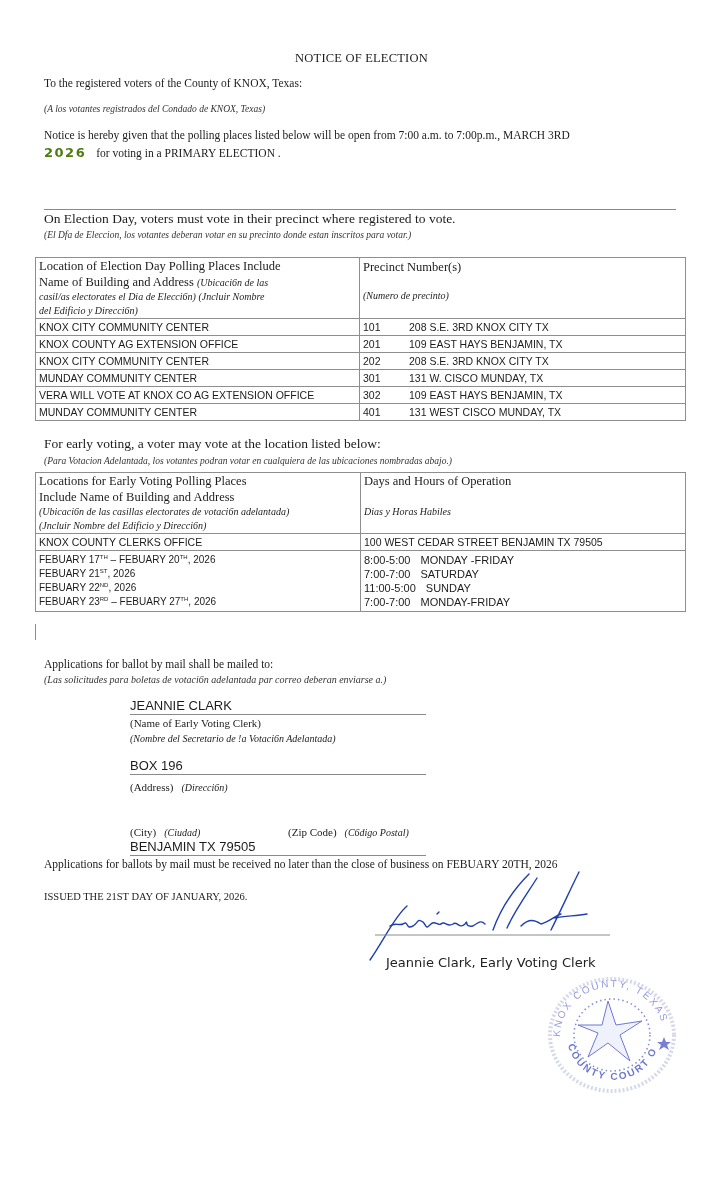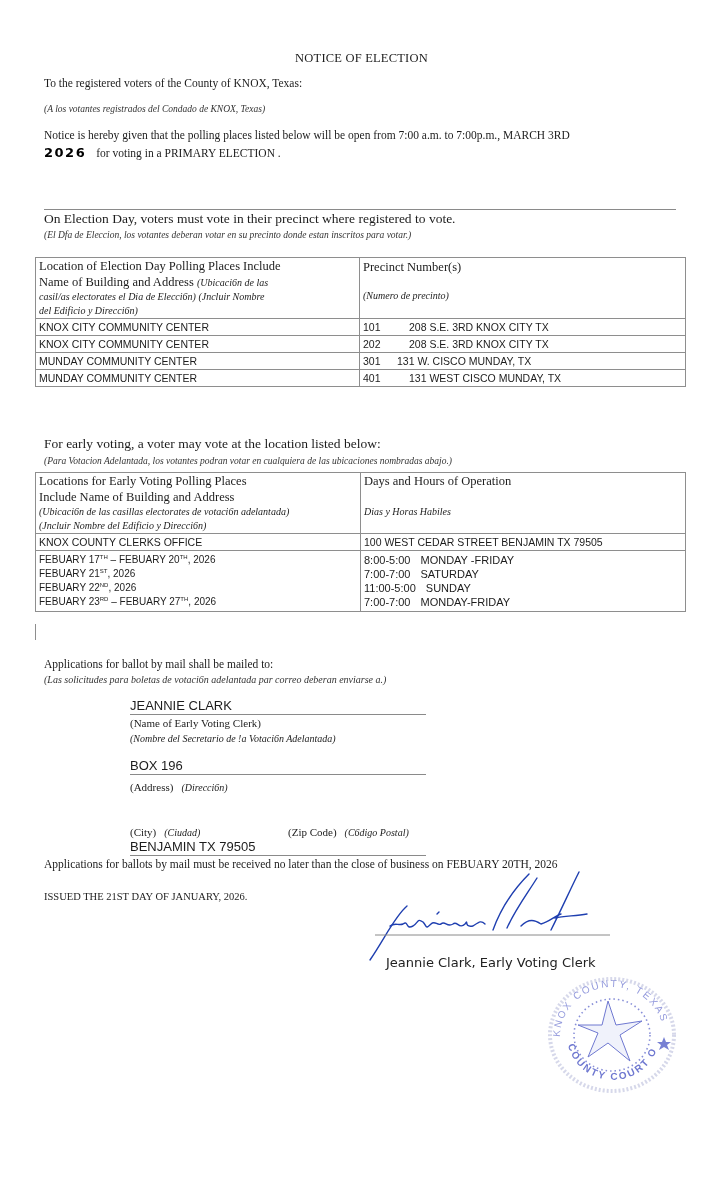--- a/index.html
+++ b/index.html
@@ -4,21 +4,21 @@
 <style>
   html, body { margin: 0; padding: 0; background: #ffffff; }
   body {
     width: 723px; height: 1200px; position: relative; overflow: hidden;
     font-family: "Liberation Serif", serif; color: #1c1c1c;
   }
   .abs { position: absolute; }
   .title { top: 51px; left: 0; width: 723px; text-align: center; font-size: 12.5px; letter-spacing: 0.2px; }
   .p12 { font-size: 11.5px; }
   .p10i { font-size: 9.5px; font-style: italic; color: #333; }
-  .year { font-family: "DejaVu Sans", sans-serif; font-size: 13px; font-weight: bold; letter-spacing: 1.5px; color: #000000; }
+  .year { font-family: "DejaVu Sans", sans-serif; font-size: 13px; font-weight: bold; letter-spacing: 1.5px; color: #4d7c0f; }
   .hr { height: 1px; background: #8a8a8a; }
 
   table.grid { position: absolute; border-collapse: collapse; table-layout: fixed; }
   table.grid td { border: 1px solid #8e8e8e; padding: 0 3px; vertical-align: top; }
   .hdr-main { font-family: "Liberation Serif", serif; font-size: 12.5px; line-height: 16px; }
   .hdr-ital { font-family: "Liberation Serif", serif; font-style: italic; font-size: 10px; line-height: 14px; }
   .cell { font-family: "Liberation Sans", sans-serif; font-size: 10.5px; line-height: 16px; white-space: nowrap; }
   .num { display: inline-block; width: 34px; }
   .small { font-family: "Liberation Sans", sans-serif; font-size: 10px; line-height: 14px; white-space: nowrap; }
   sup { font-size: 6px; vertical-align: 4px; line-height: 0; }
@@ -66,26 +66,34 @@
       <div class="hdr-ital" style="margin-top:14px;">(Numero de precinto)</div>
     </td>
   </tr>
   </tbody>
     <tbody id="ed-rows">
       <tr style="height: 17px;">
         <td class="cell">KNOX CITY COMMUNITY CENTER</td>
         <td class="cell"><span class="num">101</span><span style="margin-left: 12px;">208 S.E.  3RD KNOX  CITY TX</span></td>
       </tr>
       <tr style="height: 17px;">
+        <td class="cell">KNOX COUNTY AG EXTENSION OFFICE</td>
+        <td class="cell"><span class="num">201</span><span style="margin-left: 12px;">109 EAST HAYS BENJAMIN, TX</span></td>
+      </tr>
+      <tr style="height: 17px;">
         <td class="cell">KNOX CITY COMMUNITY CENTER</td>
         <td class="cell"><span class="num">202</span><span style="margin-left: 12px;">208 S.E.  3RD KNOX  CITY TX</span></td>
       </tr>
       <tr style="height: 17px;">
         <td class="cell">MUNDAY COMMUNITY CENTER</td>
-        <td class="cell"><span class="num">301</span><span style="">131 W. CISCO MUNDAY, TX</span></td>
+        <td class="cell"><span class="num">301</span><span style="margin-left: 12px;">131 W. CISCO MUNDAY, TX</span></td>
+      </tr>
+      <tr style="height: 17px;">
+        <td class="cell">VERA WILL VOTE AT KNOX CO AG EXTENSION OFFICE</td>
+        <td class="cell"><span class="num">302</span><span style="margin-left: 12px;">109 EAST HAYS BENJAMIN, TX</span></td>
       </tr>
       <tr style="height: 17px;">
         <td class="cell">MUNDAY COMMUNITY CENTER</td>
         <td class="cell"><span class="num">401</span><span style="margin-left: 12px;">131 WEST CISCO MUNDAY, TX</span></td>
       </tr>
     </tbody>
 </table>
 
 <div class="abs" style="top:436px;left:44px;font-size:13.5px;">For early voting, a voter may vote at the location listed below:</div>
 <div class="abs p10i" style="top:456px;left:44px;">(Para Votacion Adelantada, los votantes podran votar en cualquiera de las ubicaciones nombradas abajo.)</div>

